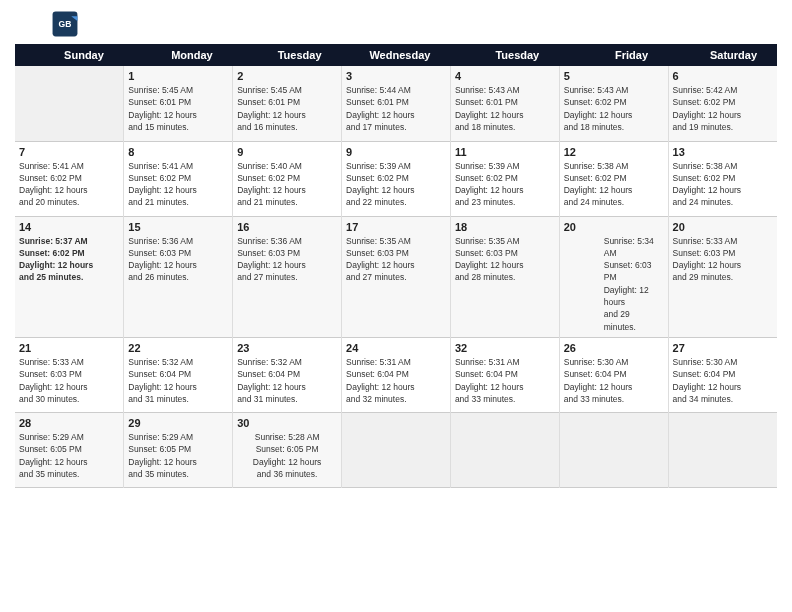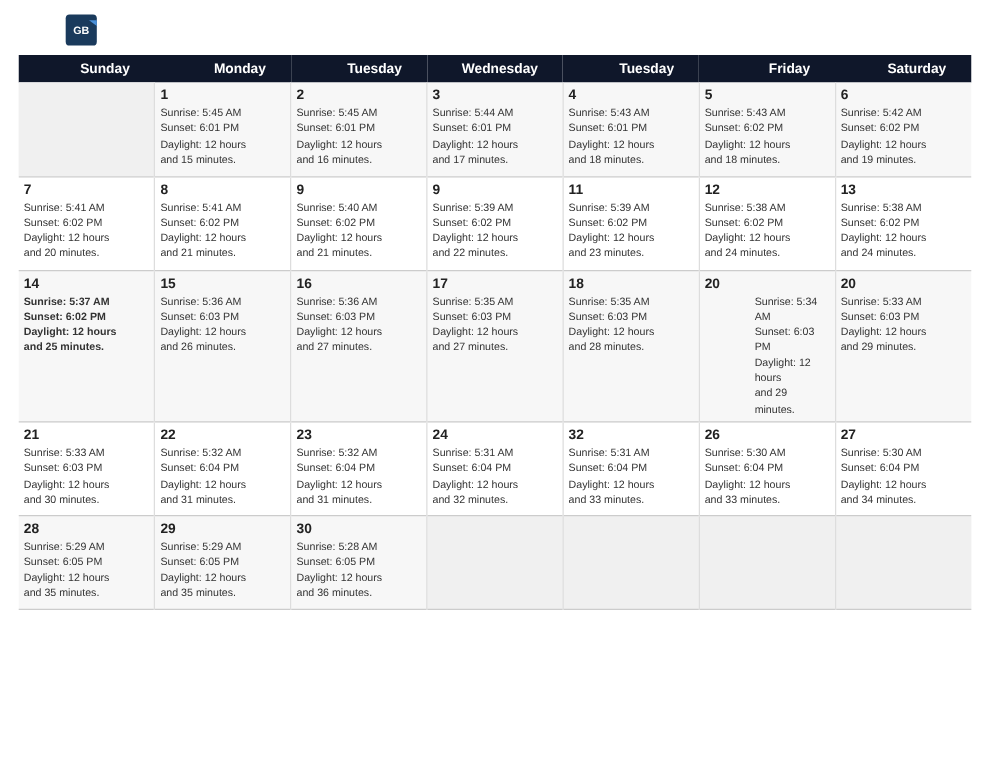--- a/index.html
+++ b/index.html
@@ -335,21 +335,21 @@
         </td>
         <td>
           <span class="day-num">29</span>
           <div class="day-info" style="white-space: pre-line;">Sunrise: 5:29 AM
 Sunset: 6:05 PM
 Daylight: 12 hours
 and 35 minutes.</div>
         </td>
         <td>
           <span class="day-num">30</span>
-          <div class="day-info" style="white-space: pre-line;">Sunrise: 5:28 AM
+          <div class="day-info" style="white-space: pre-line; text-align: center;">Sunrise: 5:28 AM
 Sunset: 6:05 PM
 Daylight: 12 hours
 and 36 minutes.</div>
         </td>
         <td class="empty-cell"></td>
         <td class="empty-cell"></td>
         <td class="empty-cell"></td>
         <td class="empty-cell"></td>
       </tr>
     </tbody>

